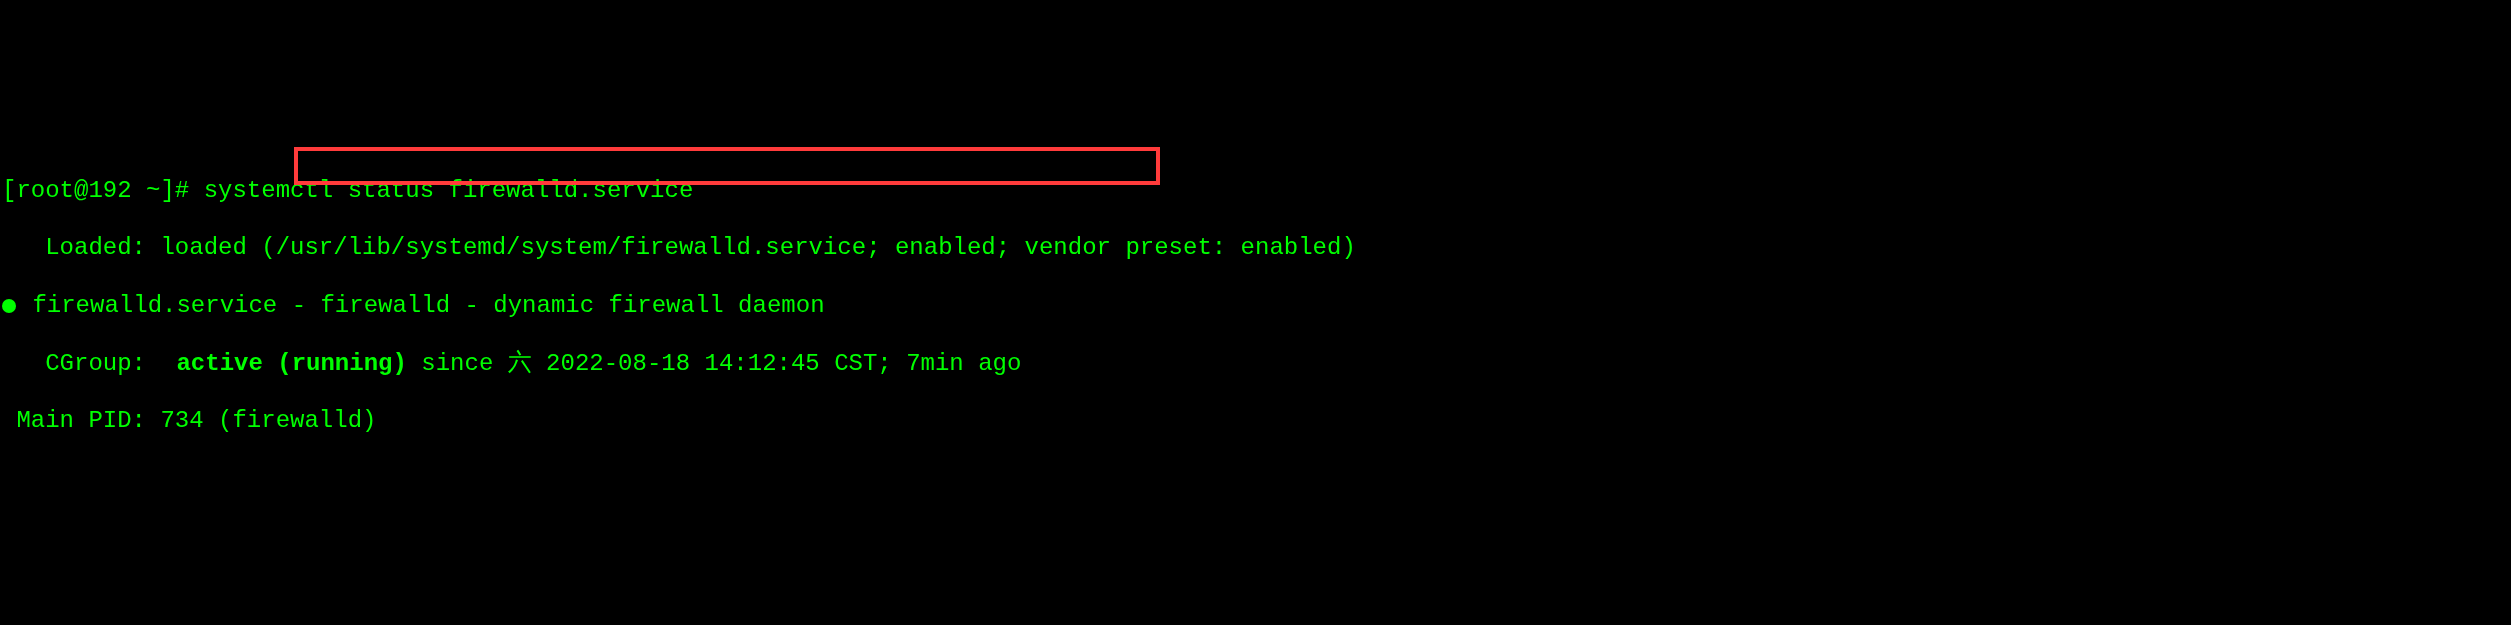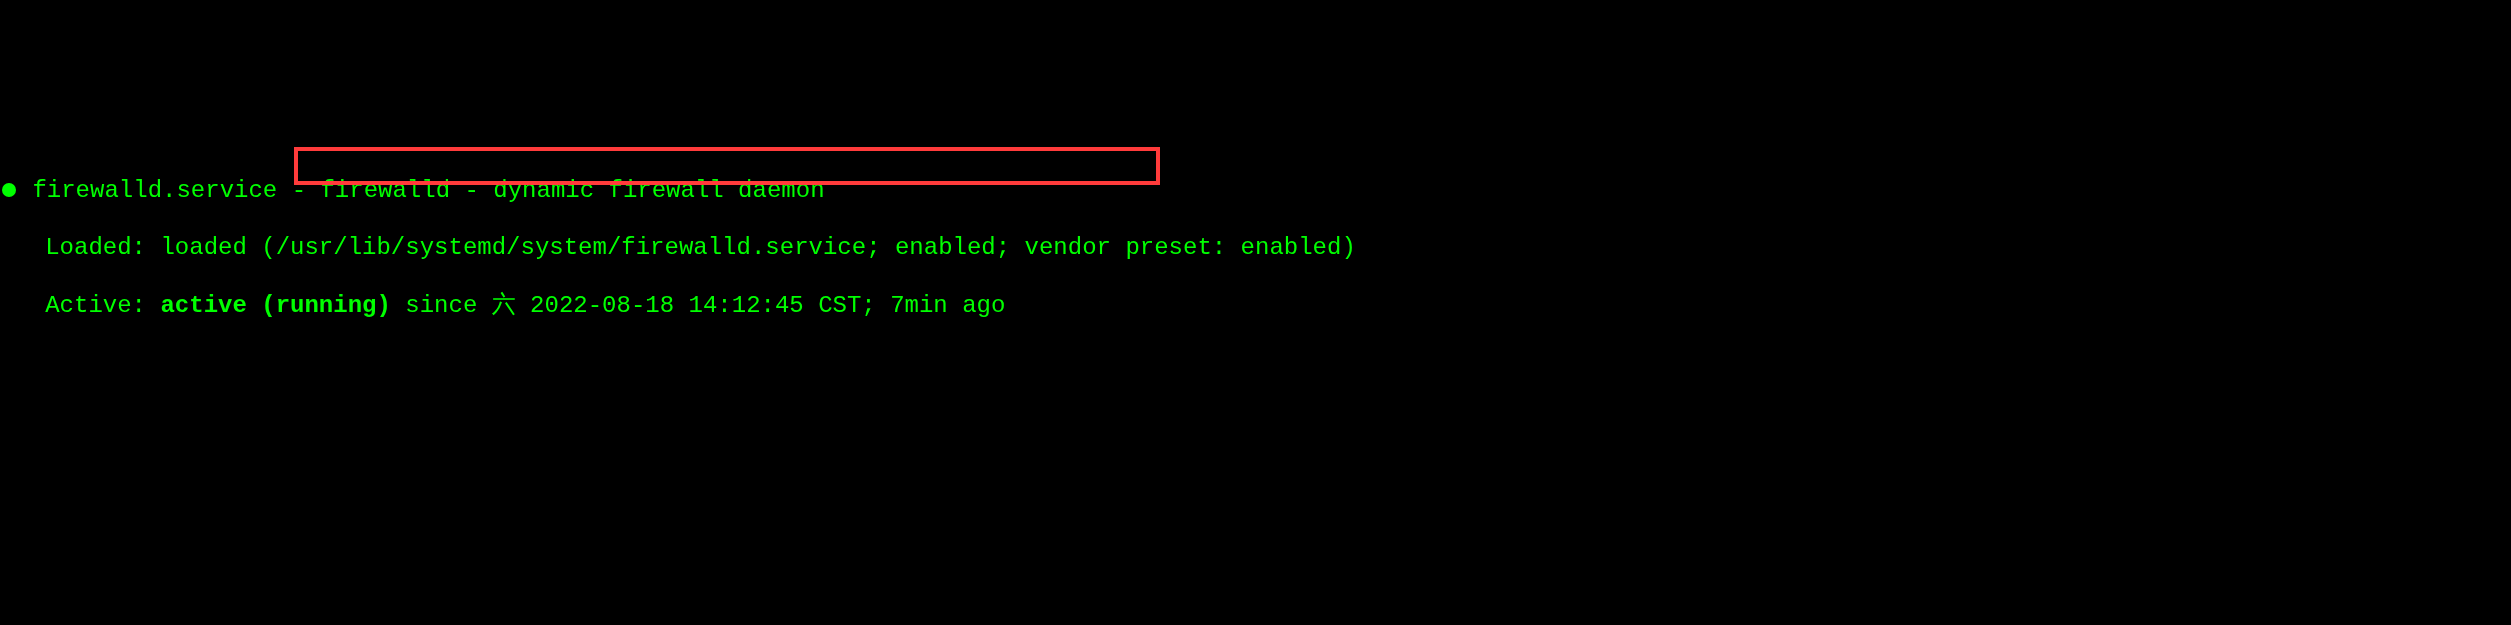--- a/index.html
+++ b/index.html
@@ -13,21 +13,21 @@
     white-space: pre;
     overflow: hidden;
   }
   .terminal {
     padding: 4px 2px;
   }
   .line {
     display: block;
     white-space: pre;
   }
-  .bright-green { color: #00ff00; font-weight: bold; }
+  .bright-green { color: #00ff00; font-weight: bold; margin-left: 16px; }
   .bold { font-weight: bold; }
   .dot-green {
     display: inline-block;
     width: 14px;
     height: 14px;
     background: #00ff00;
     border-radius: 50%;
     vertical-align: middle;
     margin-right: 2px;
   }
@@ -44,23 +44,25 @@
   .rel {
     position: relative;
   }
 </style>
 </head>
 <body>
 
 
 
 <div class="terminal rel">
+<span class="line"><span>[root@192 ~]# </span><span>systemctl status firewalld.service</span></span>
+<span class="line">   Loaded: loaded (/usr/lib/systemd/system/firewalld.service; enabled; vendor preset: enabled)</span>
 <span class="line"><span class="dot-green"></span> <span>firewalld.service - firewalld - dynamic firewall daemon</span></span>
-<span class="line">   Loaded: loaded (/usr/lib/systemd/system/firewalld.service; enabled; vendor preset: enabled)</span>
-<span class="line"><span>   Active: </span><span class="bright-green bold">active (running)</span><span> since 六 2022-08-18 14:12:45 CST; 7min ago</span></span>
+<span class="line"><span>   CGroup: </span><span class="bright-green bold">active (running)</span><span> since 六 2022-08-18 14:12:45 CST; 7min ago</span></span>
+<span class="line"> Main PID: 734 (firewalld)</span>
 
 <span class="line"></span>
 
 
 
 
 
 
 
 

